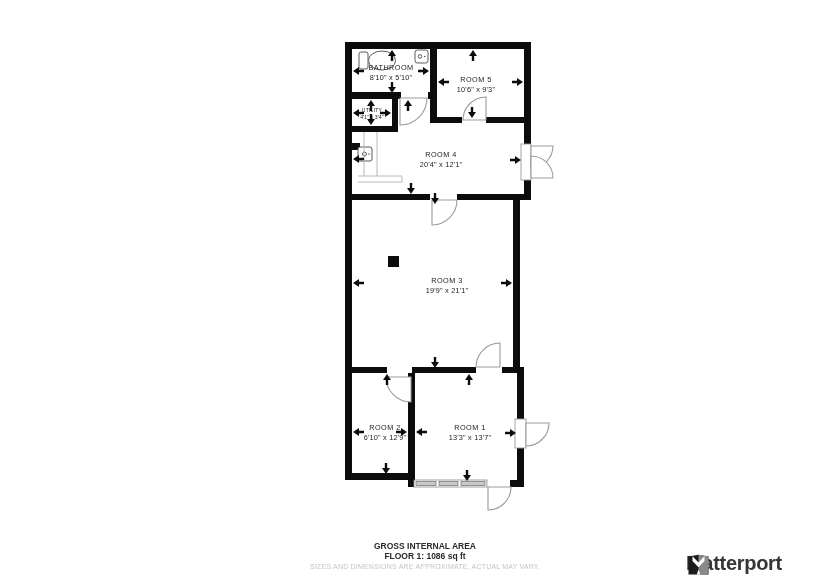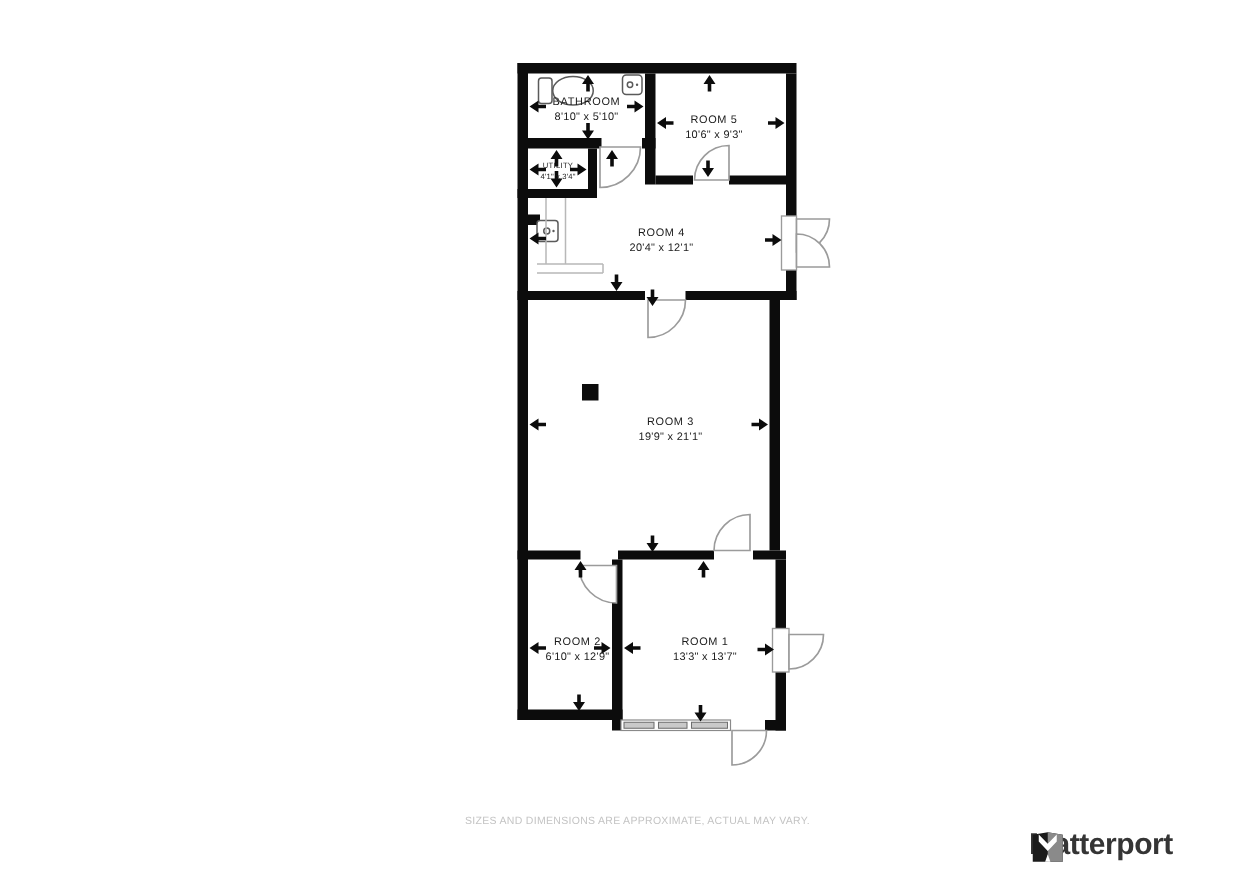--- a/index.html
+++ b/index.html
@@ -157,20 +157,22 @@
 
       <text class="room-name" x="385" y="430">ROOM 2</text>
       <text class="room-dims" x="385" y="440">6'10" x 12'9"</text>
 
       <text class="room-name" x="470" y="430">ROOM 1</text>
       <text class="room-dims" x="470" y="440">13'3" x 13'7"</text>
     </g>
   </svg>
 
   <div class="footer">
+    <div class="f-line">GROSS INTERNAL AREA</div>
+    <div class="f-line">FLOOR 1: 1086 sq ft</div>
     <div class="f-disclaimer">SIZES AND DIMENSIONS ARE APPROXIMATE, ACTUAL MAY VARY.</div>
   </div>
 
   <div class="brand">
     <svg width="25" height="27" viewBox="0 0 100 100">
       <polygon points="10,14 50,7 90,14 90,86 10,86" fill="#1b1b1b"></polygon>
       <polygon points="50,7 90,14 90,86 50,86" fill="#8a8a8a"></polygon>
       <polygon points="26,13 50,38 74,13 74,32 50,57 26,32" fill="#ffffff"></polygon>
       <polygon points="43,86 50,66 57,86" fill="#ffffff"></polygon>
     </svg>

